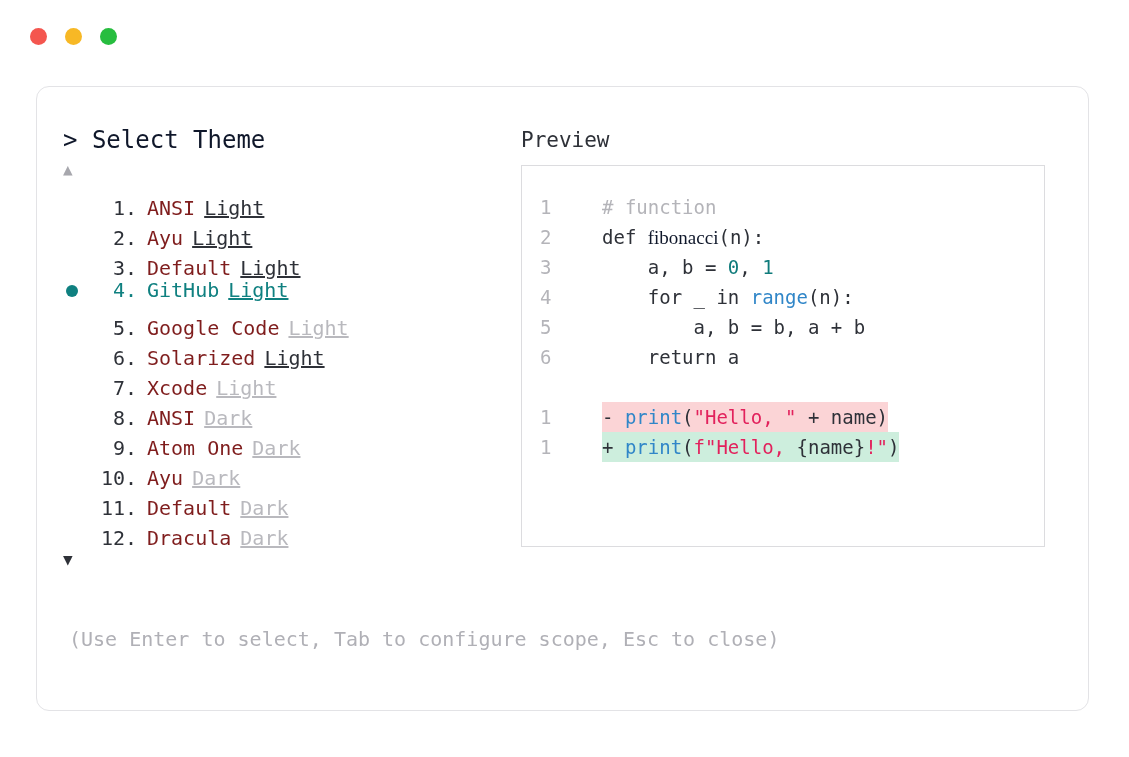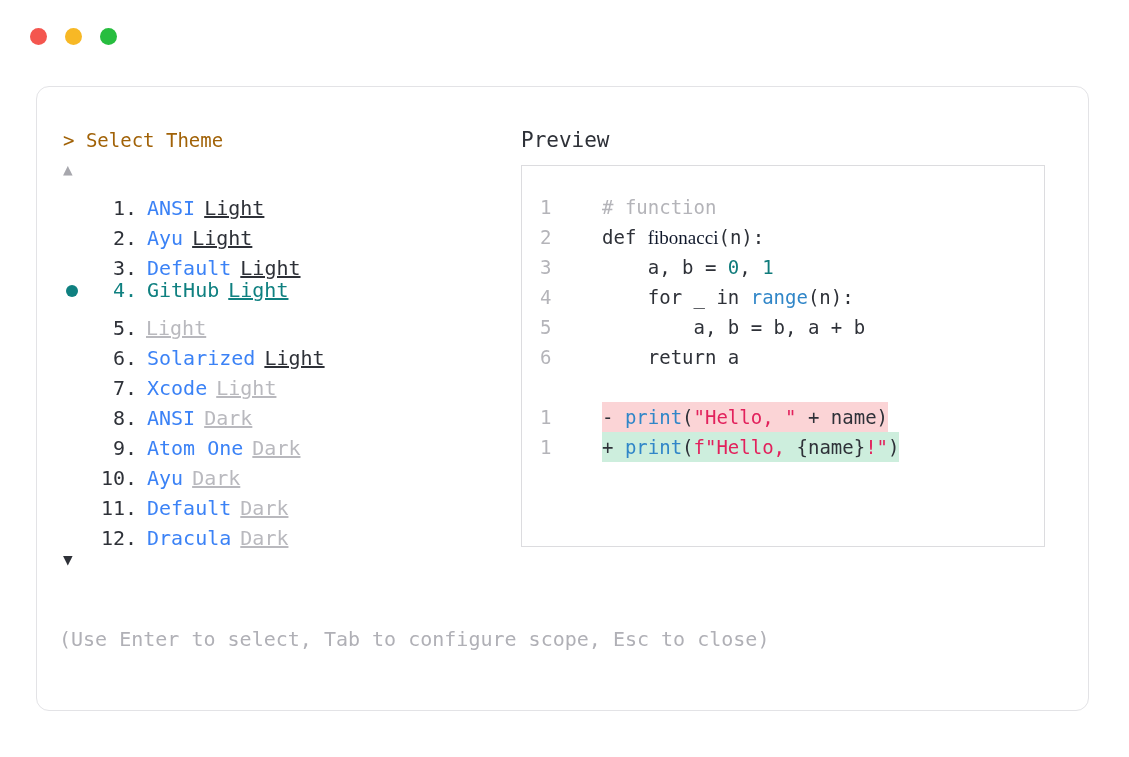--- a/index.html
+++ b/index.html
@@ -35,22 +35,22 @@
   }
 
   .card-inner { position: relative; width: 100%; height: 100%; }
 
   
   .left-col  { position: absolute; left: 26px; top: 40px; width: 470px; }
   .right-col { position: absolute; left: 484px; top: 40px; width: 528px; }
 
   
   .prompt-line {
-    font-size: 19px; line-height: 26px;
-    color: #a16207; white-space: pre;
+    font-size: 24px; line-height: 26px;
+    color: #0f172a; white-space: pre;
   }
 
   .preview-label {
     font-size: 21px; line-height: 26px;
     color: #2e3138; white-space: pre;
   }
 
   
   .arrow-up {
     margin-top: 8px;
@@ -80,32 +80,32 @@
   }
   .bullet {
     width: 12px; height: 12px; border-radius: 50%;
     background: #0f8080; display: block; margin-left: 3px;
   }
   .num-cell {
     width: 44px; flex: 0 0 44px;
     text-align: right;
     color: #2e3138;
   }
-  .name-cell { color: #3b82f6; padding-left: 10px; }
+  .name-cell { color: #7f1d1d; padding-left: 10px; }
   .variant-cell { padding-left: 9px; color: #2e3138; text-decoration: underline; }
   .variant-cell.muted { color: #b9b9be; }
   .theme-row.selected .num-cell,
   .theme-row.selected .dot-cell,
   .theme-row.selected .name-cell,
   .theme-row.selected .variant-cell { color: #0f8080; }
 
   
   .hint {
     position: absolute;
-    left: 22px; bottom: 58px;
+    left: 32px; bottom: 58px;
     font-size: 20px; line-height: 26px;
     color: #b0b0b6; white-space: pre;
   }
 
   
   .preview-box {
     margin-top: 12px;
     width: 524px; height: 382px;
     border: 1.5px solid #dcdcdf;
     background: #ffffff;
@@ -150,21 +150,21 @@
     <div class="card-inner">
 
       <div class="left-col">
         <div class="prompt-line">&gt; Select Theme</div>
         <div class="arrow-up">▲</div>
         <div class="theme-list" id="theme-list">
             <div class="theme-row"><span class="bullet-cell"></span><span class="num-cell">1.</span><span class="name-cell">ANSI</span><span class="variant-cell">Light</span></div>
             <div class="theme-row"><span class="bullet-cell"></span><span class="num-cell">2.</span><span class="name-cell">Ayu</span><span class="variant-cell">Light</span></div>
             <div class="theme-row"><span class="bullet-cell"></span><span class="num-cell">3.</span><span class="name-cell">Default</span><span class="variant-cell">Light</span></div>
             <div class="theme-row selected"><span class="bullet-cell"><span class="bullet"></span></span><span class="num-cell">4.</span><span class="name-cell">GitHub</span><span class="variant-cell">Light</span></div>
-            <div class="theme-row"><span class="bullet-cell"></span><span class="num-cell">5.</span><span class="variant-cell muted">Light</span></div>
+            <div class="theme-row"><span class="bullet-cell"></span><span class="num-cell">5.</span><span class="name-cell">Google Code</span><span class="variant-cell muted">Light</span></div>
             <div class="theme-row"><span class="bullet-cell"></span><span class="num-cell">6.</span><span class="name-cell">Solarized</span><span class="variant-cell">Light</span></div>
             <div class="theme-row"><span class="bullet-cell"></span><span class="num-cell">7.</span><span class="name-cell">Xcode</span><span class="variant-cell muted">Light</span></div>
             <div class="theme-row"><span class="bullet-cell"></span><span class="num-cell">8.</span><span class="name-cell">ANSI</span><span class="variant-cell muted">Dark</span></div>
             <div class="theme-row"><span class="bullet-cell"></span><span class="num-cell">9.</span><span class="name-cell">Atom One</span><span class="variant-cell muted">Dark</span></div>
             <div class="theme-row"><span class="bullet-cell"></span><span class="num-cell">10.</span><span class="name-cell">Ayu</span><span class="variant-cell muted">Dark</span></div>
             <div class="theme-row"><span class="bullet-cell"></span><span class="num-cell">11.</span><span class="name-cell">Default</span><span class="variant-cell muted">Dark</span></div>
             <div class="theme-row"><span class="bullet-cell"></span><span class="num-cell">12.</span><span class="name-cell">Dracula</span><span class="variant-cell muted">Dark</span></div>
           </div>
         <div class="arrow-down">▼</div>
       </div>

